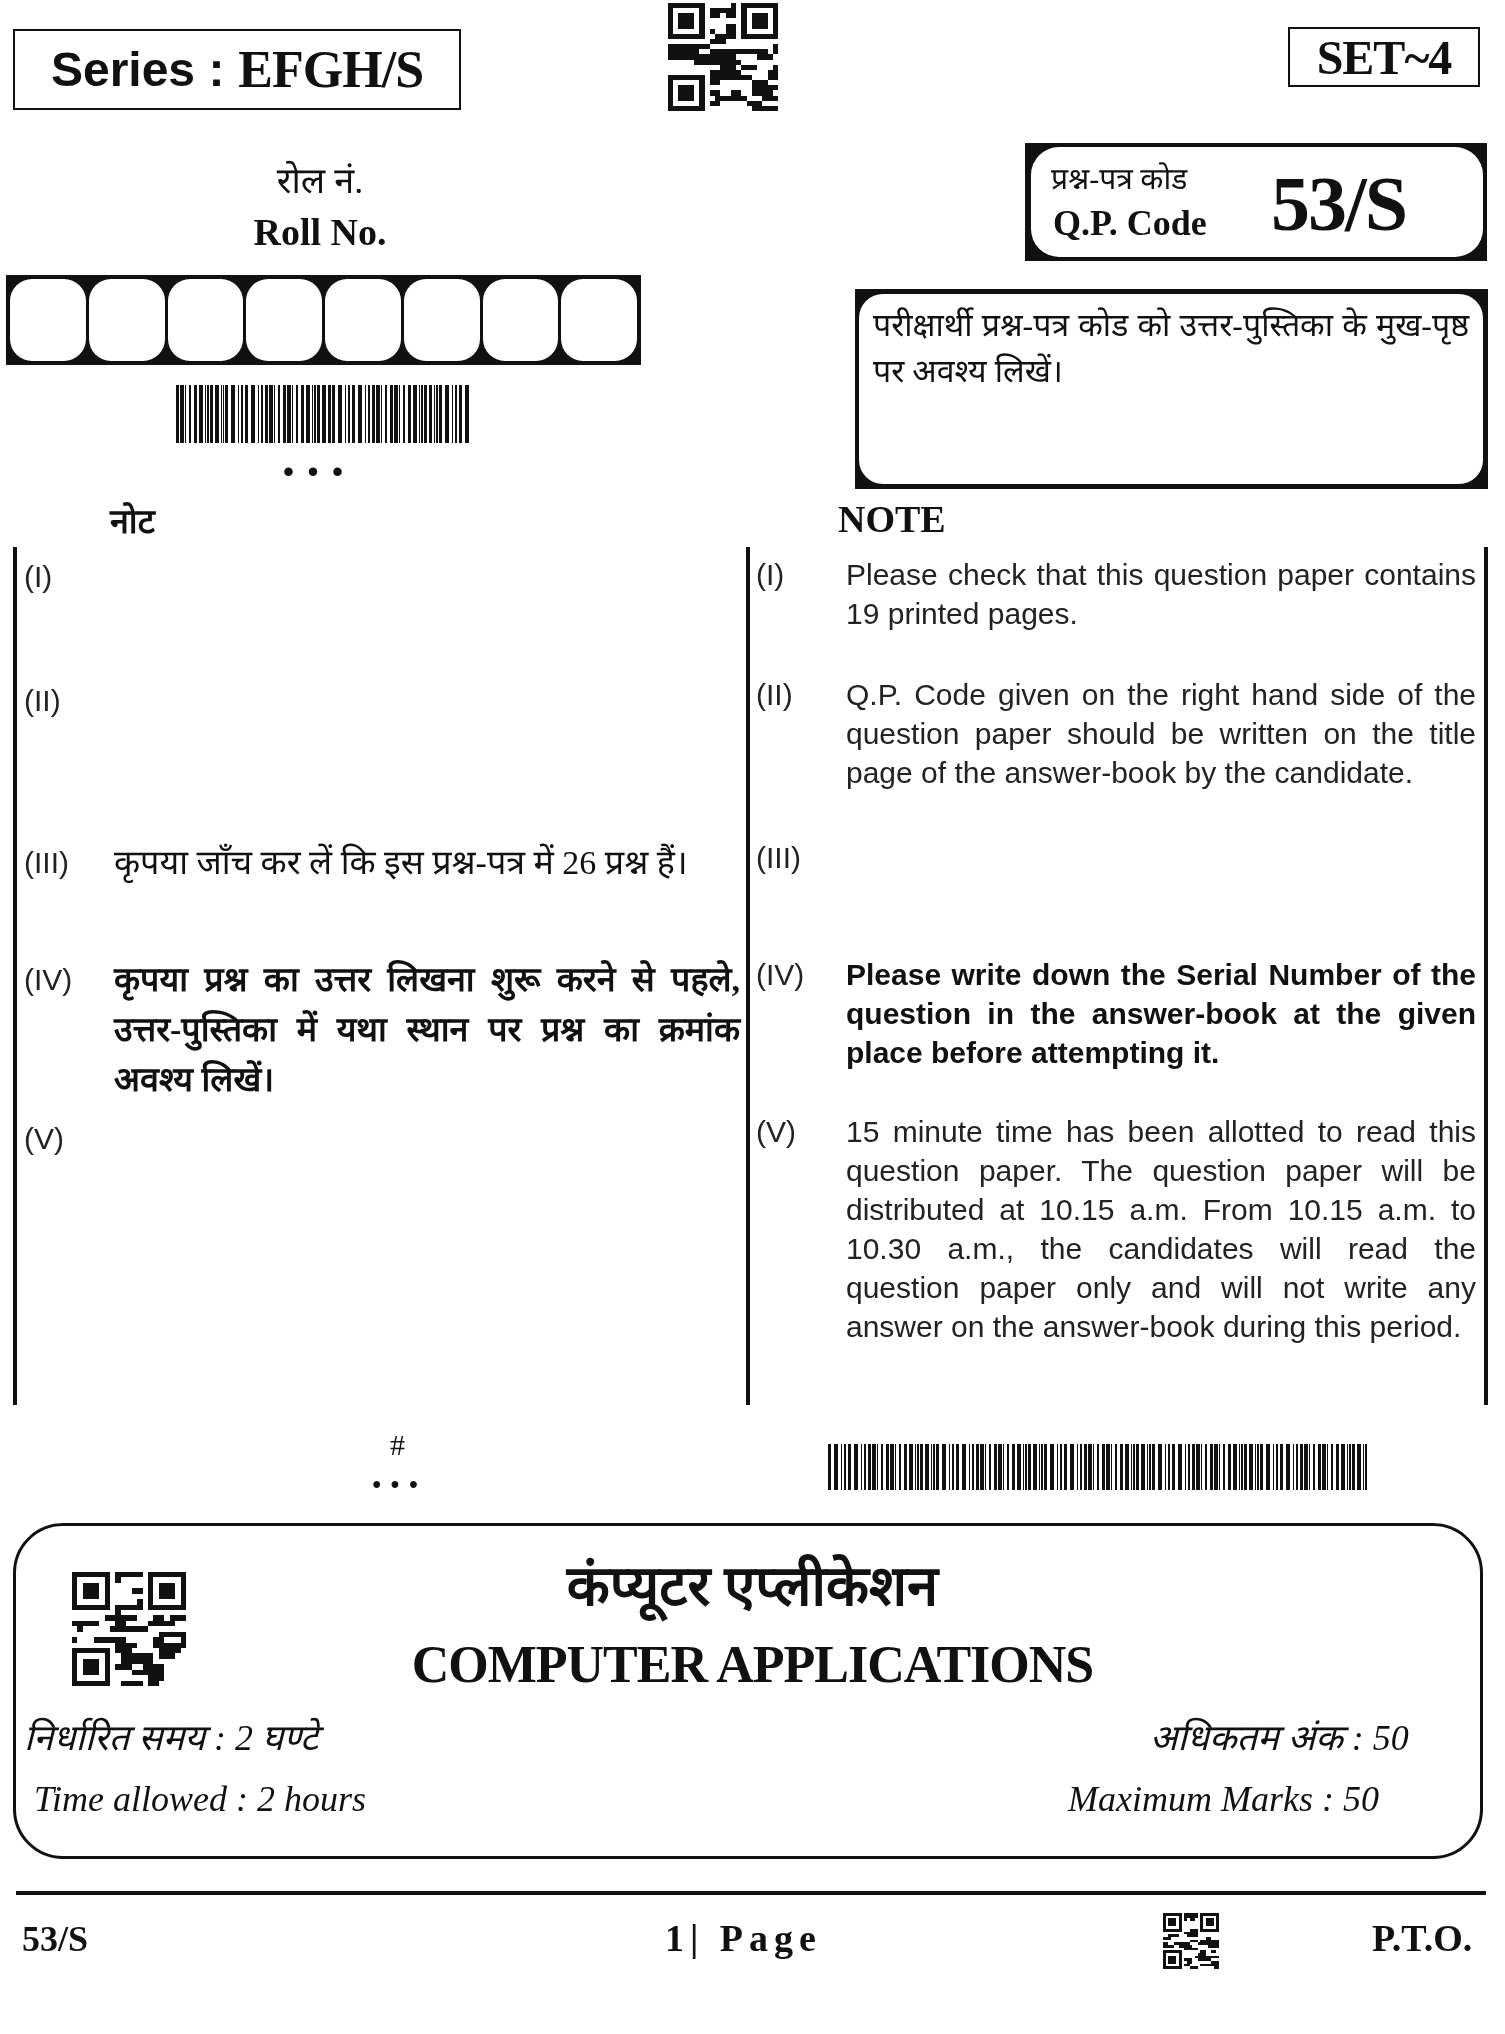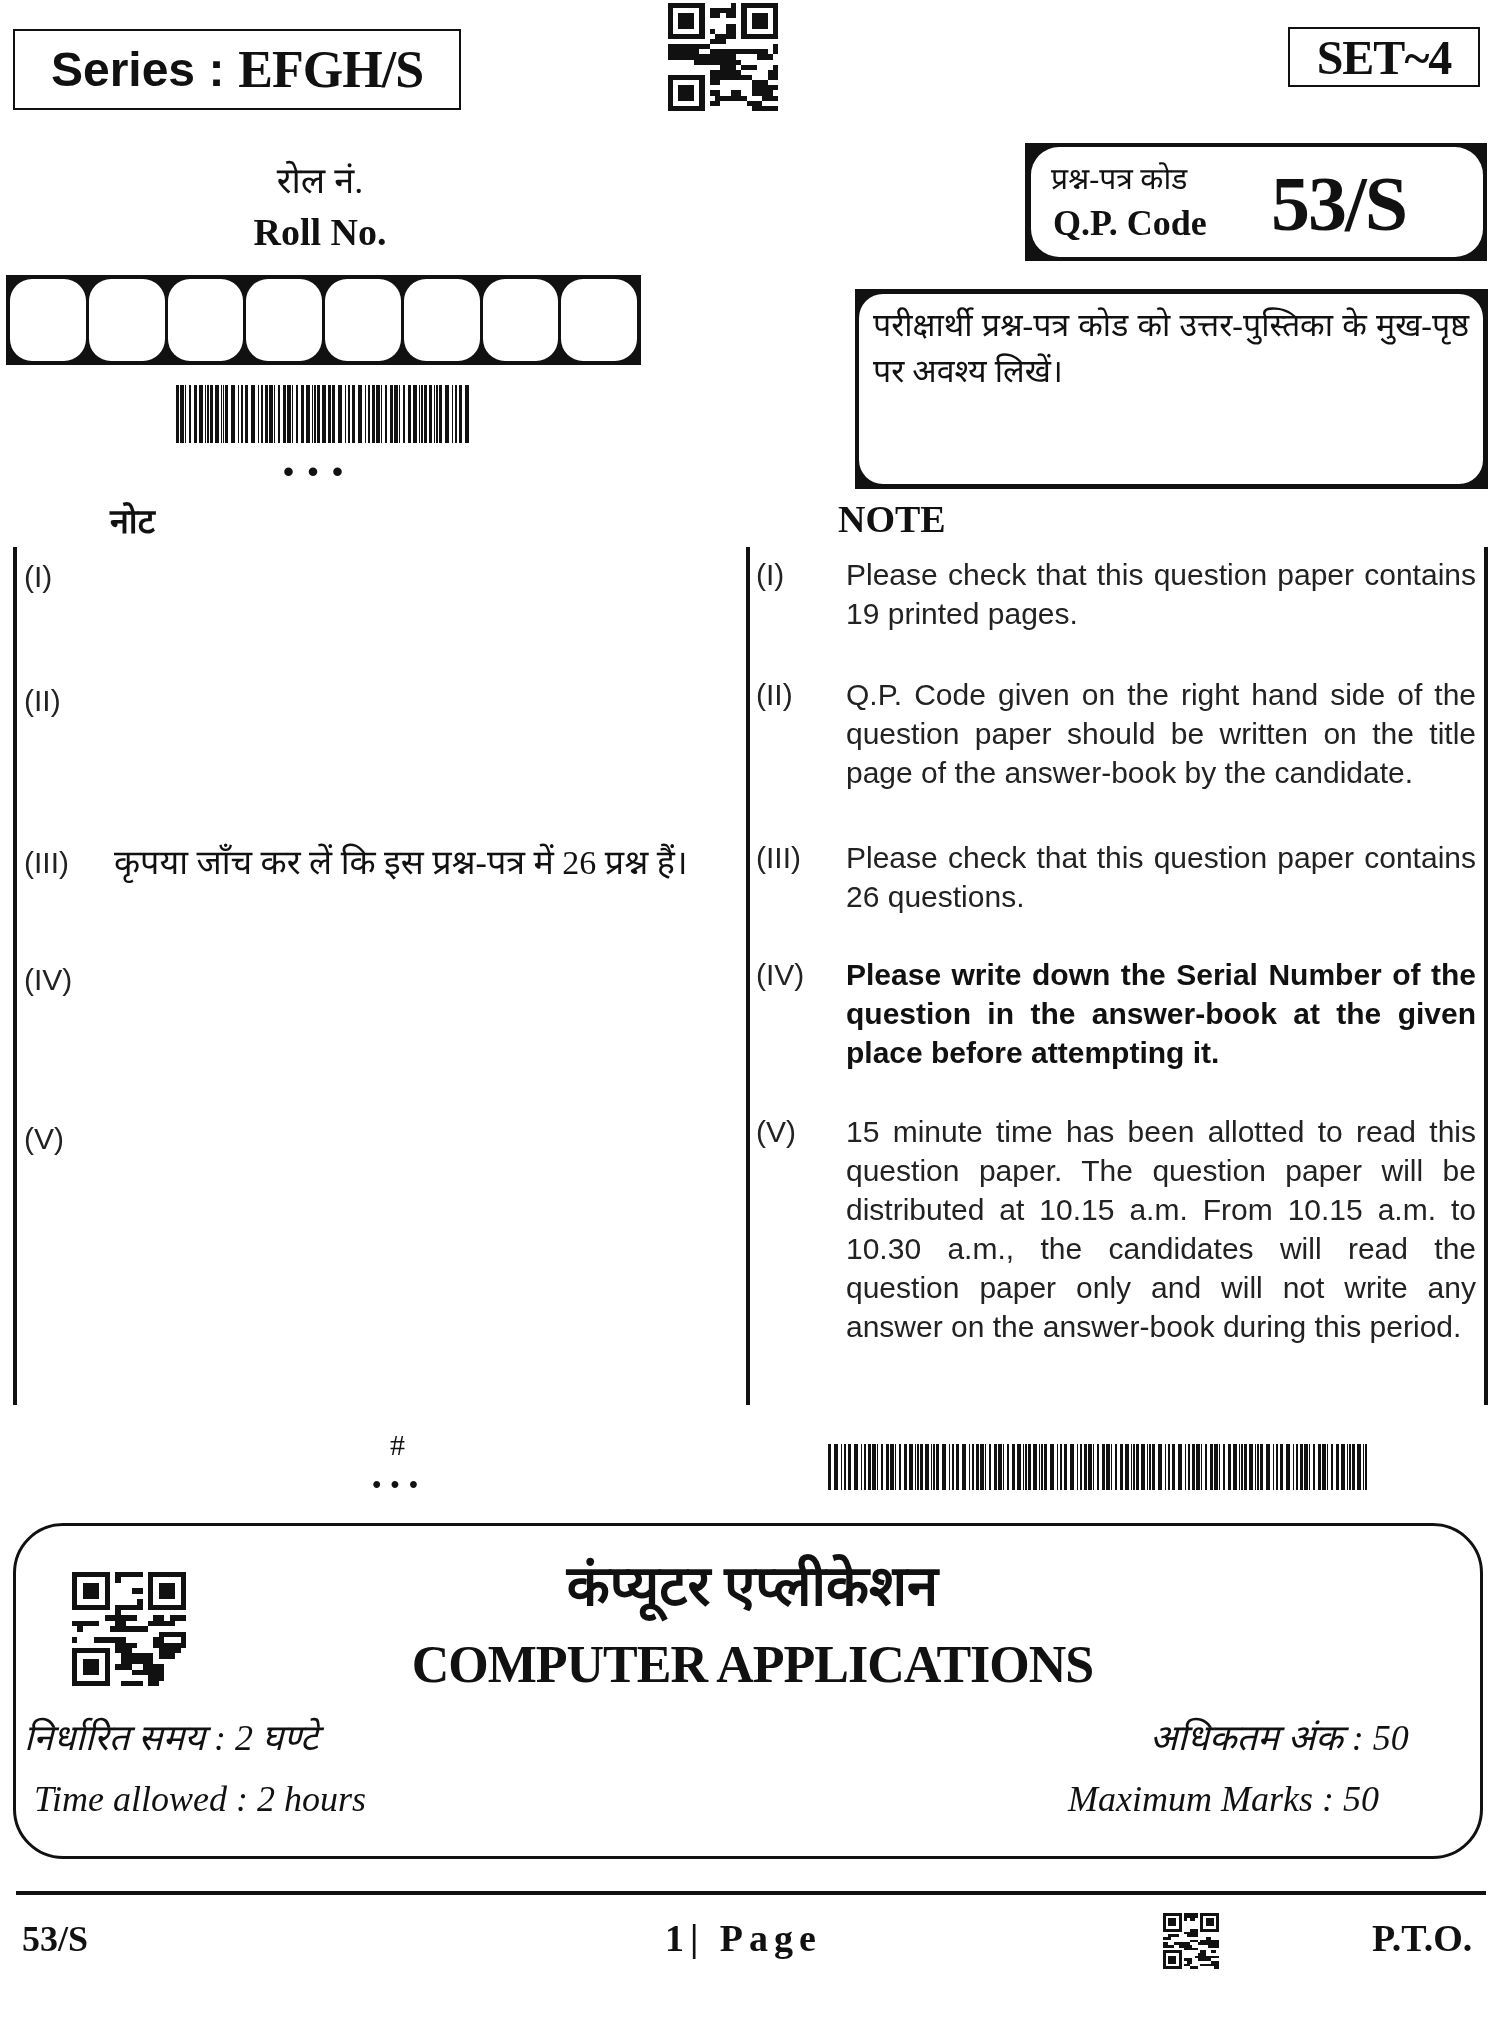--- a/index.html
+++ b/index.html
@@ -625,36 +625,36 @@
 </div>
 <div class="note-item hi" style="left:24px; top:676px; width:716px;">
   <span class="num">(II)</span>
 </div>
 <div class="note-item hi" style="left:24px; top:838px; width:716px;">
   <span class="num">(III)</span>
   <span class="txt">कृपया जाँच कर लें कि इस प्रश्न-पत्र में 26 प्रश्न हैं।</span>
 </div>
 <div class="note-item hi bold" style="left:24px; top:955px; width:716px;">
   <span class="num">(IV)</span>
+  <span class="txt">कृपया प्रश्न का उत्तर लिखना शुरू करने से पहले, उत्तर-पुस्तिका में यथा स्थान पर प्रश्न का क्रमांक अवश्य लिखें।</span>
 </div>
 <div class="note-item hi" style="left:24px; top:1114px; width:716px;">
   <span class="num">(V)</span>
 </div>
 
 <div class="note-item en" style="left:756px; top:555px; width:720px;">
   <span class="num">(I)</span>
   <span class="txt">Please check that this question paper contains 19 printed pages.</span>
 </div>
 <div class="note-item en" style="left:756px; top:675px; width:720px;">
   <span class="num">(II)</span>
   <span class="txt">Q.P. Code given on the right hand side of the question paper should be written on the title page of the answer-book by the candidate.</span>
 </div>
 <div class="note-item en" style="left:756px; top:838px; width:720px;">
   <span class="num">(III)</span>
-  <span class="txt">Please check that this question paper contains 26 questions.</span>
 </div>
 <div class="note-item en bold" style="left:756px; top:955px; width:720px;">
   <span class="num">(IV)</span>
   <span class="txt">Please write down the Serial Number of the question in the answer-book at the given place before attempting it.</span>
 </div>
 <div class="note-item en" style="left:756px; top:1112px; width:720px;">
   <span class="num">(V)</span>
   <span class="txt">15 minute time has been allotted to read this question paper. The question paper will be distributed at 10.15 a.m. From 10.15 a.m. to 10.30 a.m., the candidates will read the question paper only and will not write any answer on the answer-book during this period.</span>
 </div>
 

